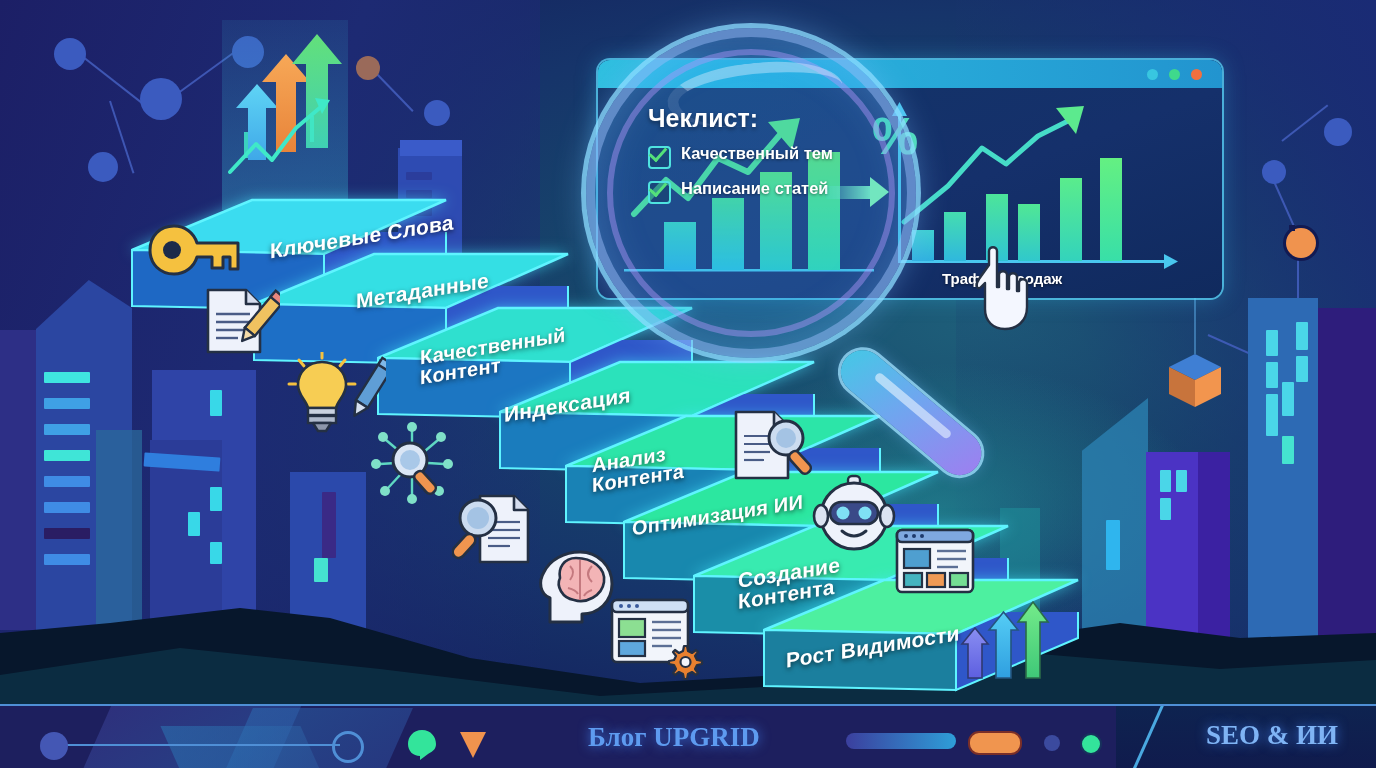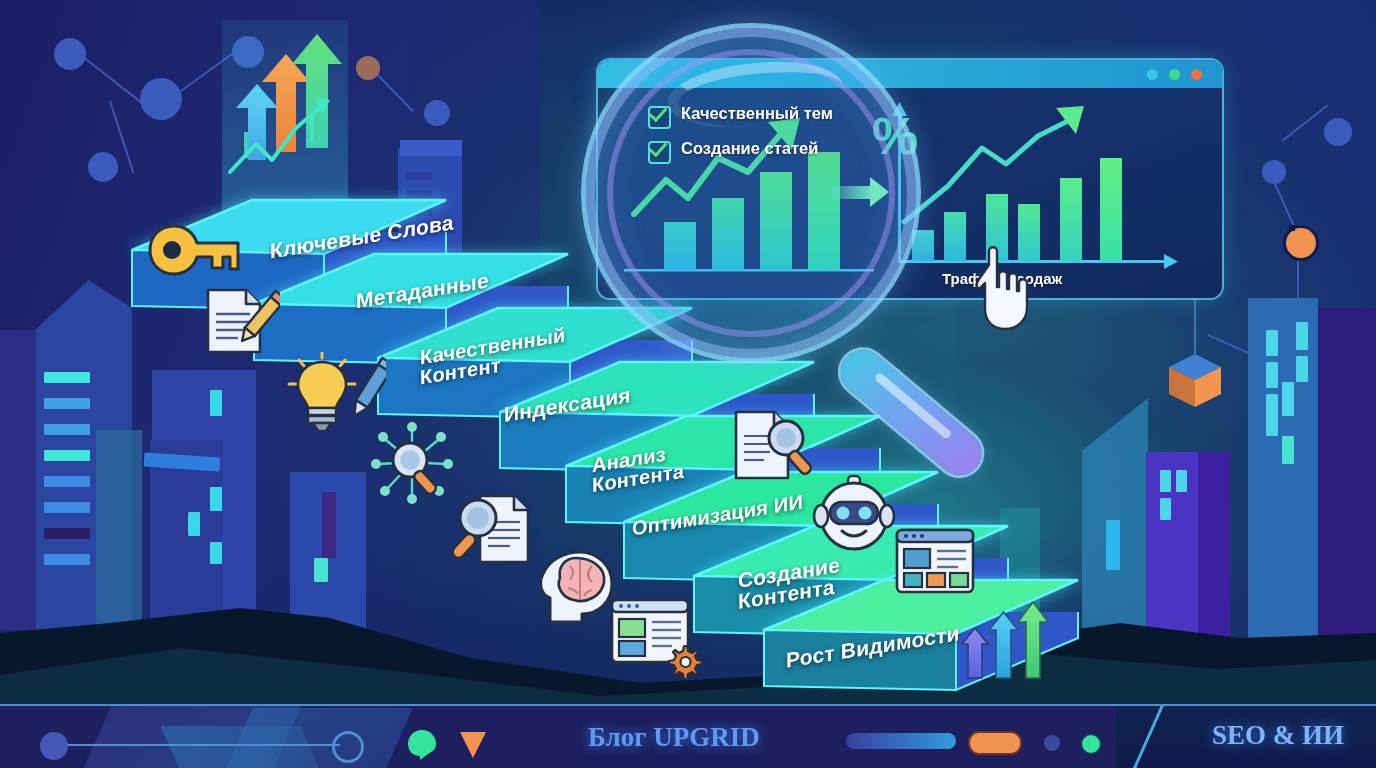--- a/index.html
+++ b/index.html
@@ -427,28 +427,29 @@
     </svg>
   </div>
 
   <div class="mag-handle"></div>
   <div class="mag">
     <div class="mag-inner"></div>
     <div class="mag-gloss"></div>
   </div>
 
   <div class="checklist">
+    <div class="cl-title">Чеклист:</div>
     <div class="cl-row">
       <span class="cl-box"></span>
       <span class="cl-text">Качественный
 тем</span>
     </div>
     <div class="cl-row">
       <span class="cl-box"></span>
-      <span class="cl-text">Создание
+      <span class="cl-text">Написание
 статей</span>
     </div>
   </div>
   <div class="cl-arrow"></div>
 
   <div class="ico" style="left:148px;top:222px;">
     <svg width="92" height="56" viewBox="0 0 92 56">
       <path d="M26 4 C12 4 2 14 2 28 C2 42 12 52 26 52 C37 52 46 45 49 35 L64 35 L64 46 L75 46 L75 35 L82 35 L82 47 L90 47 L90 21 L49 21 C46 11 37 4 26 4 Z" fill="#f5c13f" stroke="#243044" stroke-width="3" stroke-linejoin="round"></path>
       <circle cx="24" cy="28" r="9" fill="#1d2b4a"></circle>
     </svg>
@@ -666,16 +667,16 @@
     <div class="foot-title" style="left:588px;top:16px;">Блог UPGRID</div>
 
     <div class="foot-pill" style="left:846px;top:27px;width:110px;height:16px;background:linear-gradient(90deg,#3b3f9e,#2e9ed8);"></div>
     <div class="foot-pill" style="left:968px;top:25px;width:50px;height:20px;background:#f0954f;border:2px solid #7a2f28;border-radius:11px;"></div>
     <div class="foot-circle" style="left:1044px;top:29px;width:16px;height:16px;background:#3b4a9e;"></div>
     <div class="foot-circle" style="left:1080px;top:27px;width:18px;height:18px;background:#33e49b;border:2px solid #17315c;"></div>
     <div class="foot-circle" style="left:1118px;top:27px;width:18px;height:18px;background:#f0954f;border:2px solid #5a2b22;"></div>
 
     <div class="foot-right"></div>
     <div class="diag" style="left:1146px;top:-10px;"></div>
-    <div class="foot-title" style="right:32px;top:14px;color:#7fb4f5;">SEO &amp; ИИ</div>
+    <div class="foot-title" style="right:38px;top:14px;color:#7fb4f5;">SEO &amp; ИИ</div>
   </div>
 
 </div>
 
 </body></html>

